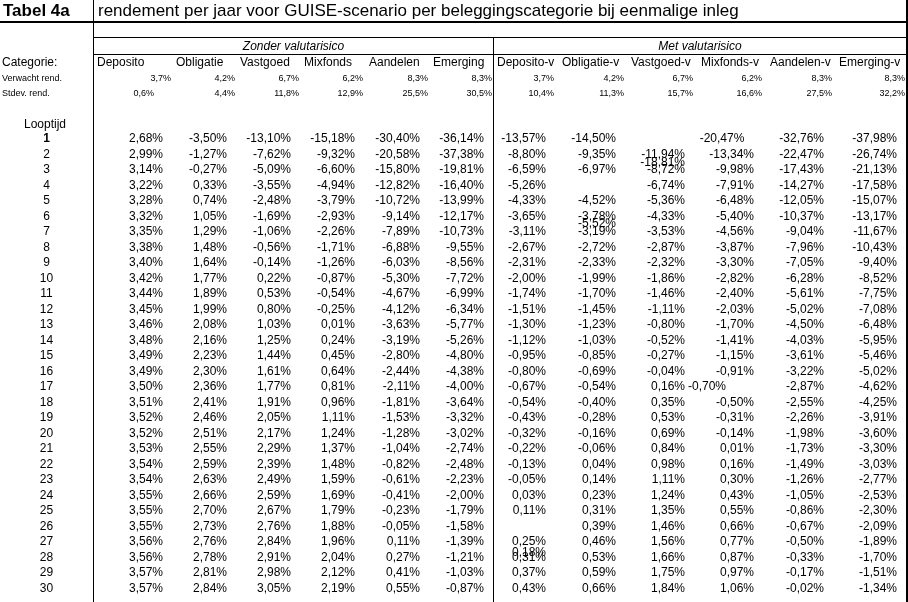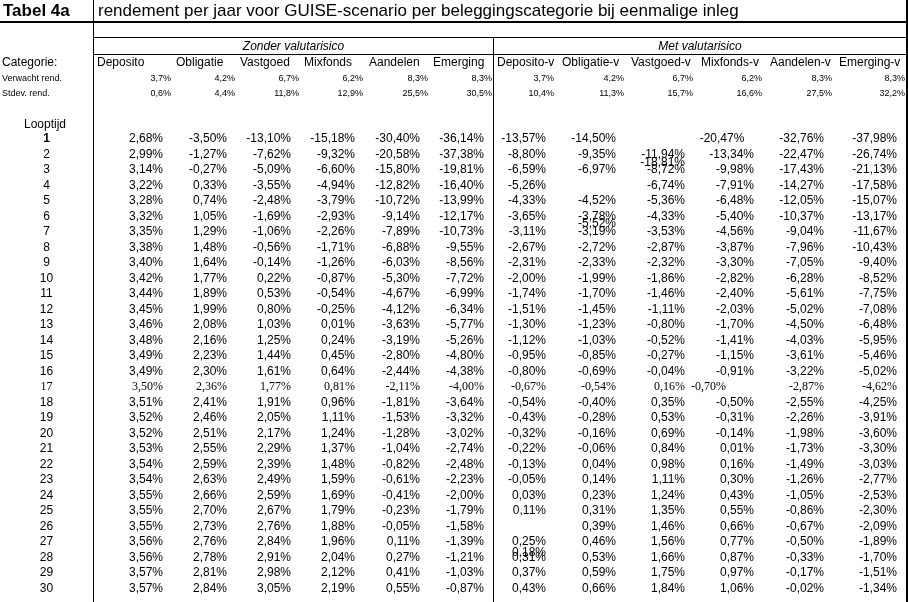--- a/index.html
+++ b/index.html
@@ -60,21 +60,21 @@
       <div class="statval" style="left: 235px; width: 64px; top: 73px;">6,7%</div>
       <div class="statval" style="left: 299px; width: 64px; top: 73px;">6,2%</div>
       <div class="statval" style="left: 364px; width: 64px; top: 73px;">8,3%</div>
       <div class="statval" style="left: 428px; width: 64px; top: 73px;">8,3%</div>
       <div class="statval" style="left: 490px; width: 64px; top: 73px;">3,7%</div>
       <div class="statval" style="left: 560px; width: 64px; top: 73px;">4,2%</div>
       <div class="statval" style="left: 629px; width: 64px; top: 73px;">6,7%</div>
       <div class="statval" style="left: 698px; width: 64px; top: 73px;">6,2%</div>
       <div class="statval" style="left: 768px; width: 64px; top: 73px;">8,3%</div>
       <div class="statval" style="left: 841px; width: 64px; top: 73px;">8,3%</div>
-      <div class="statval" style="left: 107px; width: 64px; top: 88px; text-align: right;">0,6%</div>
+      <div class="statval" style="left: 90px; width: 64px; top: 88px; text-align: right;">0,6%</div>
       <div class="statval" style="left: 171px; width: 64px; top: 88px;">4,4%</div>
       <div class="statval" style="left: 235px; width: 64px; top: 88px;">11,8%</div>
       <div class="statval" style="left: 299px; width: 64px; top: 88px;">12,9%</div>
       <div class="statval" style="left: 364px; width: 64px; top: 88px;">25,5%</div>
       <div class="statval" style="left: 428px; width: 64px; top: 88px;">30,5%</div>
       <div class="statval" style="left: 490px; width: 64px; top: 88px;">10,4%</div>
       <div class="statval" style="left: 560px; width: 64px; top: 88px;">11,3%</div>
       <div class="statval" style="left: 629px; width: 64px; top: 88px;">15,7%</div>
       <div class="statval" style="left: 698px; width: 64px; top: 88px;">16,6%</div>
       <div class="statval" style="left: 768px; width: 64px; top: 88px;">27,5%</div>
@@ -314,21 +314,21 @@
         <div class="cell" style="left: 291px; width: 64px;">0,64%</div>
         <div class="cell" style="left: 356px; width: 64px;">-2,44%</div>
         <div class="cell" style="left: 420px; width: 64px;">-4,38%</div>
         <div class="cell" style="left: 482px; width: 64px;">-0,80%</div>
         <div class="cell" style="left: 552px; width: 64px;">-0,69%</div>
         <div class="cell" style="left: 621px; width: 64px;">-0,04%</div>
         <div class="cell" style="left: 690px; width: 64px;">-0,91%</div>
         <div class="cell" style="left: 760px; width: 64px;">-3,22%</div>
         <div class="cell" style="left: 833px; width: 64px;">-5,02%</div>
       </div>
-      <div class="row" style="top: 379px; font-family: Liberation Serif, serif;">
+      <div class="row" style="top: 379px;">
         <div class="yr">17</div>
         <div class="cell" style="left: 99px; width: 64px;">3,50%</div>
         <div class="cell" style="left: 163px; width: 64px;">2,36%</div>
         <div class="cell" style="left: 227px; width: 64px;">1,77%</div>
         <div class="cell" style="left: 291px; width: 64px;">0,81%</div>
         <div class="cell" style="left: 356px; width: 64px;">-2,11%</div>
         <div class="cell" style="left: 420px; width: 64px;">-4,00%</div>
         <div class="cell" style="left: 482px; width: 64px;">-0,67%</div>
         <div class="cell" style="left: 552px; width: 64px;">-0,54%</div>
         <div class="cell" style="left: 621px; width: 64px;">0,16%</div>

